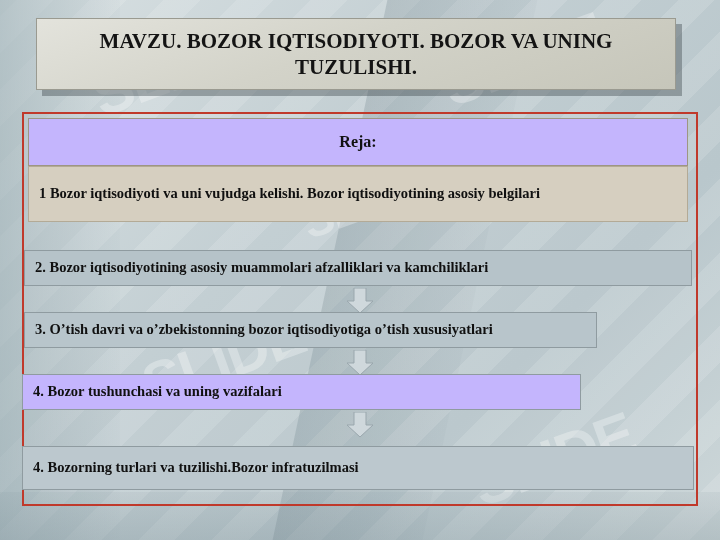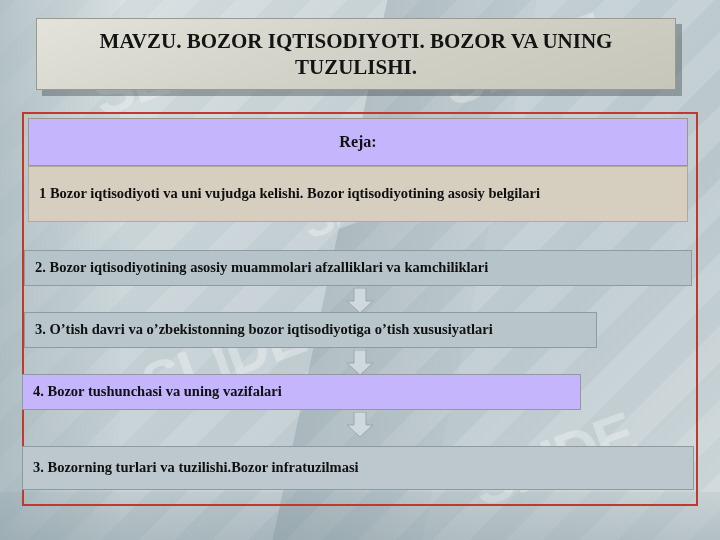--- a/index.html
+++ b/index.html
@@ -234,16 +234,16 @@
     <svg width="30" height="26" viewBox="0 0 30 26">
       <polygon points="9,0 21,0 21,13 28,13 15,25 2,13 9,13" fill="#cfd8dc" stroke="#9aa7ad" stroke-width="1"></polygon>
     </svg>
   </div>
 
   <div class="item item4">
     <div class="item-text">4.  Bozor tushunchasi va uning vazifalari</div>
   </div>
 
   <div class="item item5">
-    <div class="item-text">3. Bozorning turlari va tuzilishi.Bozor infratuzilmasi</div>
+    <div class="item-text">4. Bozorning turlari va tuzilishi.Bozor infratuzilmasi</div>
   </div>
 
 </div>
 
 </body></html>

